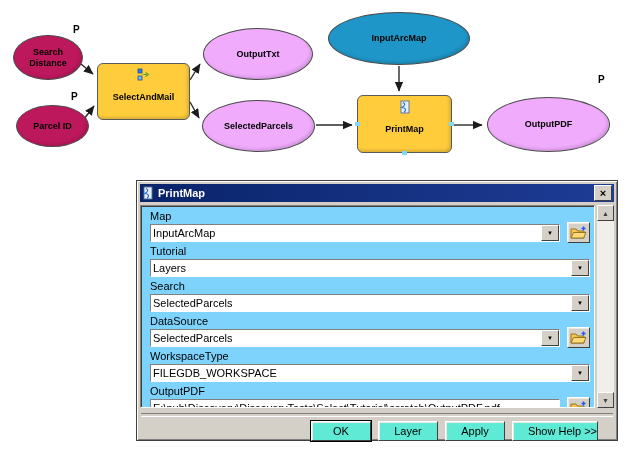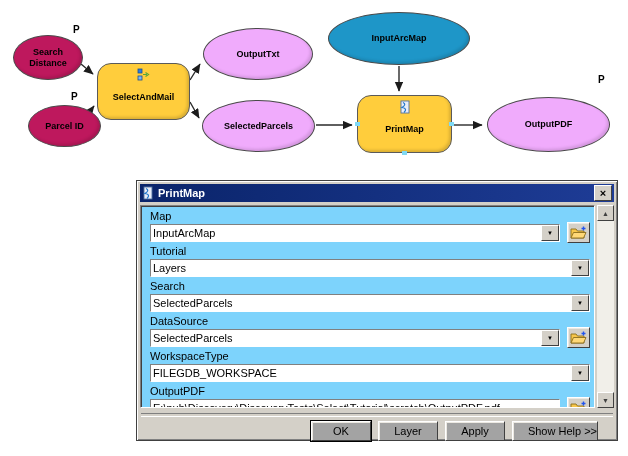--- a/index.html
+++ b/index.html
@@ -9,21 +9,21 @@
   .diagram{position:absolute;left:0;top:0;width:628px;height:178px;}
   .arrows{position:absolute;left:0;top:0;pointer-events:none;}
   .node{position:absolute;display:flex;align-items:center;justify-content:center;
         text-align:center;font-size:9px;font-weight:bold;color:#000;line-height:1.15;
         box-sizing:border-box;}
   .oval{border-radius:50%;border:1.6px solid #4a4a4a;
         box-shadow:inset -2px -2px 3px rgba(0,0,0,0.12);}
   .cyan{background:#be185d;}
   .dblue{background:#1e96c8;}
   .green{background:#f0abfc;}
-  .toolbox{background:#ffcd3c;border:1.6px solid #5a5a5a;border-radius:14px;
+  .toolbox{background:#ffcd3c;border:1.6px solid #5a5a5a;border-radius:6px;
            flex-direction:column;box-shadow:inset -2px -2px 3px rgba(0,0,0,0.15);}
   .toolbox .ticon{height:13px;margin-top:4px;}
   .toolbox .tlabel{flex:1;display:flex;align-items:center;justify-content:center;padding-bottom:6px;}
   .pmark{position:absolute;font-size:10px;font-weight:bold;color:#000;}
   .handle{position:absolute;width:5px;height:4px;background:#7fd9f5;}
   
   .dialog{position:absolute;left:136px;top:180px;width:482px;height:261px;
           background:#d4d0c8;border:1px solid #404040;box-sizing:border-box;
           box-shadow:inset 1px 1px 0 #ffffff, inset -1px -1px 0 #808080;
           padding:3px;font-size:11px;color:#000;}
@@ -50,21 +50,21 @@
           border-color:#fff #404040 #404040 #fff;box-shadow:inset 1px 1px 0 #ece9e2;
           display:flex;align-items:center;justify-content:center;padding:0;}
   .scrollbar{width:17px;margin-left:2px;display:flex;flex-direction:column;background:#f1efe9;}
   .sb-btn{height:16px;background:#d4d0c8;border:1px solid;border-color:#fff #404040 #404040 #fff;
           display:flex;align-items:center;justify-content:center;font-size:7px;color:#404040;
           box-sizing:border-box;}
   .sb-track{flex:1;}
   .separator{height:2px;margin:5px 1px 4px 1px;border-top:1px solid #808080;
              border-bottom:1px solid #fff;}
   .btnrow{display:flex;justify-content:flex-end;padding-right:16px;gap:7px;}
-  .wbtn{height:20px;background:#a3a3a3;border:1px solid;border-color:#fff #404040 #404040 #fff;
+  .wbtn{height:20px;background:#5eead4;border:1px solid;border-color:#fff #404040 #404040 #fff;
         box-shadow:inset 1px 1px 0 #ece9e2;font-family:"Liberation Sans",sans-serif;
         font-size:11px;color:#000;padding:0;}
   .wbtn.default{box-shadow:inset 1px 1px 0 #ece9e2, 0 0 0 1px #000;}
   .w60{width:60px;} .w86{width:86px;text-align:right;}
 </style>
 </head>
 <body>
 
 <div class="stage">
 
@@ -82,21 +82,21 @@
         <line x1="190" y1="102" x2="199" y2="118" marker-end="url(#ah)"></line>
         <line x1="316" y1="125" x2="352" y2="125" marker-end="url(#ah)"></line>
         <line x1="399" y1="66" x2="399" y2="91" marker-end="url(#ah)"></line>
         <line x1="453" y1="125" x2="482" y2="125" marker-end="url(#ah)"></line>
       </g>
     </svg>
 
     <div class="node oval cyan" style="left:13px;top:35px;width:70px;height:45px;padding:0 6px;">
       <span>Search Distance</span>
     </div>
-    <div class="node oval cyan" style="left:28px;top:105px;width:73px;height:42px;">
+    <div class="node oval cyan" style="left:16px;top:105px;width:73px;height:42px;">
       <span>Parcel ID</span>
     </div>
 
     <div class="node toolbox" style="left:97px;top:63px;width:93px;height:57px;">
       <span class="ticon">
         <svg width="14" height="13" viewBox="0 0 14 13">
           <rect x="1" y="1" width="4" height="4" fill="#2a7de1" stroke="#1c4f91" stroke-width="0.8"></rect>
           <rect x="1" y="8" width="4" height="4" fill="#7ab8f5" stroke="#1c4f91" stroke-width="0.8"></rect>
           <path d="M6 6.5 h4 M8.5 4.5 l3 2 -3 2" stroke="#57a639" stroke-width="1.2" fill="none"></path>
         </svg>

